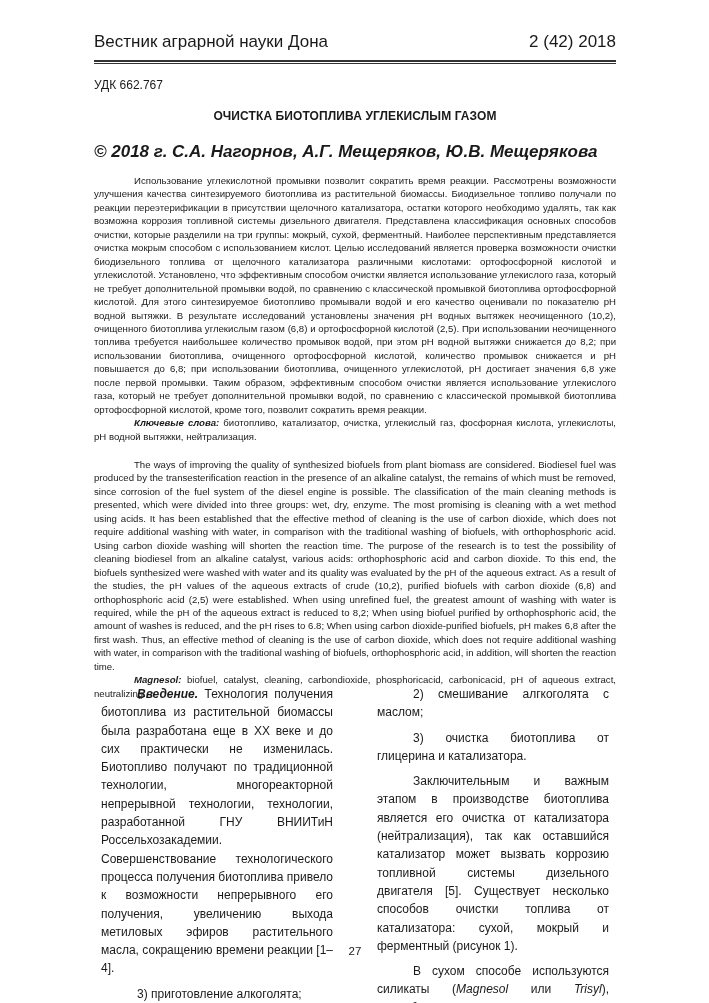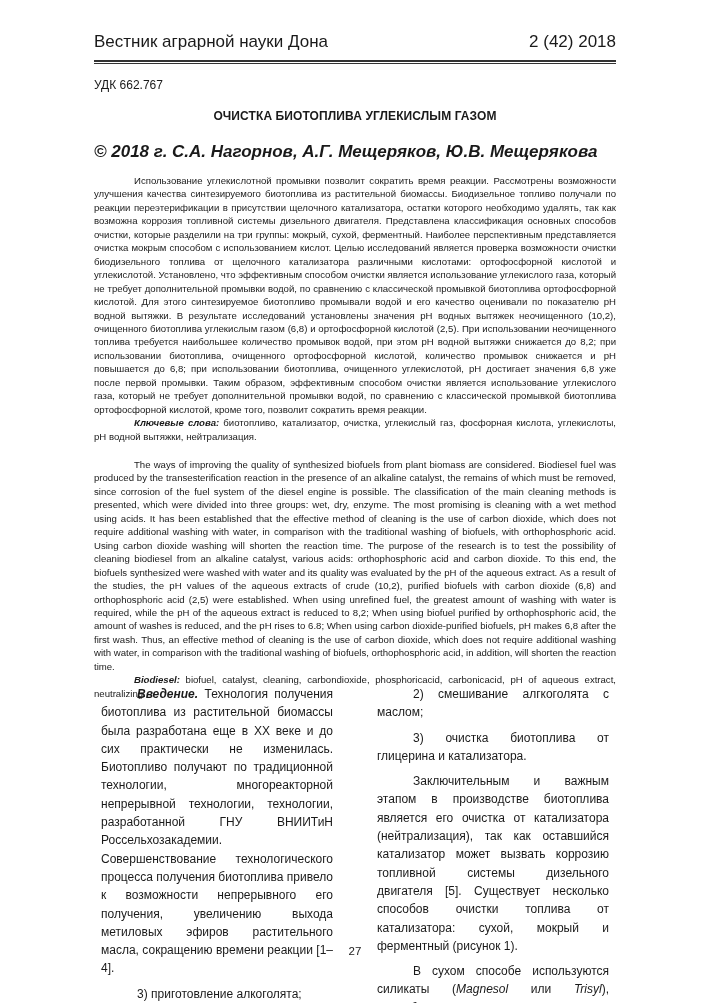--- a/index.html
+++ b/index.html
@@ -48,21 +48,21 @@
 
   <div class="authors">© 2018 г. С.А. Нагорнов, А.Г. Мещеряков, Ю.В. Мещерякова</div>
 
   <div class="abstract abs-ru">
     <p>Использование углекислотной промывки позволит сократить время реакции. Рассмотрены возможности улучшения качества синтезируемого биотоплива из растительной биомассы. Биодизельное топливо получали по реакции переэтерификации в присутствии щелочного катализатора, остатки которого необходимо удалять, так как возможна коррозия топливной системы дизельного двигателя. Представлена классификация основных способов очистки, которые разделили на три группы: мокрый, сухой, ферментный. Наиболее перспективным представляется очистка мокрым способом с использованием кислот. Целью исследований является проверка возможности очистки биодизельного топлива от щелочного катализатора различными кислотами: ортофосфорной кислотой и углекислотой. Установлено, что эффективным способом очистки является использование углекислого газа, который не требует дополнительной промывки водой, по сравнению с классической промывкой биотоплива ортофосфорной кислотой. Для этого синтезируемое биотопливо промывали водой и его качество оценивали по показателю pH водной вытяжки. В результате исследований установлены значения pH водных вытяжек неочищенного (10,2), очищенного биотоплива углекислым газом (6,8) и ортофосфорной кислотой (2,5). При использовании неочищенного топлива требуется наибольшее количество промывок водой, при этом pH водной вытяжки снижается до 8,2; при использовании биотоплива, очищенного ортофосфорной кислотой, количество промывок снижается и pH повышается до 6,8; при использовании биотоплива, очищенного углекислотой, pH достигает значения 6,8 уже после первой промывки. Таким образом, эффективным способом очистки является использование углекислого газа, который не требует дополнительной промывки водой, по сравнению с классической промывкой биотоплива ортофосфорной кислотой, кроме того, позволит сократить время реакции.</p>
     <p><span class="kw-label">Ключевые слова:</span><span> биотопливо, катализатор, очистка, углекислый газ, фосфорная кислота, углекислоты, pH водной вытяжки, нейтрализация.</span></p>
   </div>
 
   <div class="abstract abs-en">
     <p>The ways of improving the quality of synthesized biofuels from plant biomass are considered. Biodiesel fuel was produced by the transesterification reaction in the presence of an alkaline catalyst, the remains of which must be removed, since corrosion of the fuel system of the diesel engine is possible. The classification of the main cleaning methods is presented, which were divided into three groups: wet, dry, enzyme. The most promising is cleaning with a wet method using acids. It has been established that the effective method of cleaning is the use of carbon dioxide, which does not require additional washing with water, in comparison with the traditional washing of biofuels, with orthophosphoric acid. Using carbon dioxide washing will shorten the reaction time. The purpose of the research is to test the possibility of cleaning biodiesel from an alkaline catalyst, various acids: orthophosphoric acid and carbon dioxide. To this end, the biofuels synthesized were washed with water and its quality was evaluated by the pH of the aqueous extract. As a result of the studies, the pH values of the aqueous extracts of crude (10,2), purified biofuels with carbon dioxide (6,8) and orthophosphoric acid (2,5) were established. When using unrefined fuel, the greatest amount of washing with water is required, while the pH of the aqueous extract is reduced to 8,2; When using biofuel purified by orthophosphoric acid, the amount of washes is reduced, and the pH rises to 6.8; When using carbon dioxide-purified biofuels, pH makes 6,8 after the first wash. Thus, an effective method of cleaning is the use of carbon dioxide, which does not require additional washing with water, in comparison with the traditional washing of biofuels, orthophosphoric acid, in addition, will shorten the reaction time.</p>
-    <p><span class="kw-label">Biodiesel:</span><span> biofuel, catalyst, cleaning, carbondioxide, phosphoricacid, carbonicacid, pH of aqueous extract, neutralizing.</span></p>
+    <p><span class="kw-label">Magnesol:</span><span> biofuel, catalyst, cleaning, carbondioxide, phosphoricacid, carbonicacid, pH of aqueous extract, neutralizing.</span></p>
   </div>
 
   <div class="cols">
     <div class="col col-left">
       <p><span class="intro-label">Введение.</span><span> Технология получения биотоплива из растительной биомассы была разработана еще в XX веке и до сих практически не изменилась. Биотопливо получают по традиционной технологии, многореакторной непрерывной технологии, технологии, разработанной ГНУ ВНИИТиН Россельхозакадемии. Совершенствование технологического процесса получения биотоплива привело к возможности непрерывного его получения, увеличению выхода метиловых эфиров растительного масла, сокращению времени реакции [1–4].</span></p>
       <p>3) приготовление алкоголята;</p>
     </div>
     <div class="col col-right">
       <p>2) смешивание алгкоголята с маслом;</p>
       <p>3) очистка биотоплива от глицерина и катализатора.</p>

